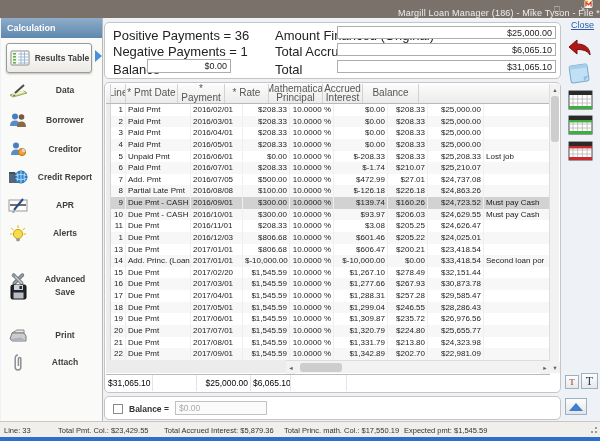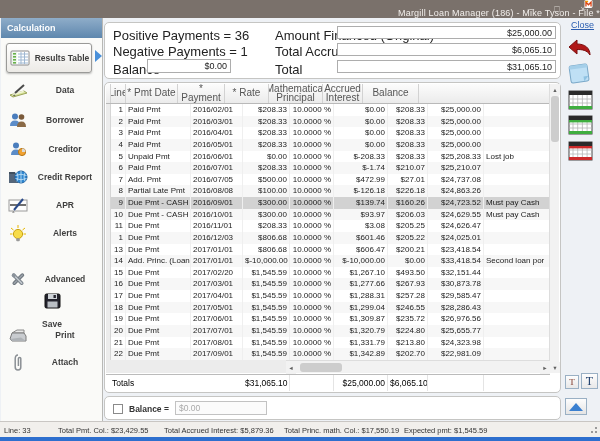--- a/index.html
+++ b/index.html
@@ -200,21 +200,21 @@
           </g>
           <g transform="rotate(-45 10 8.5)">
             <rect x="8.7" y="1" width="2.6" height="14" rx="1.2" fill="#c3c9cf" stroke="#7a828a"></rect>
             <circle cx="10" cy="2.6" r="2" fill="#8a929a"></circle>
           </g>
         </svg>
       </span>
     <span class="nlabel">Advanced</span>
   </div>
 
-  <div class="nav-item" style="top:275px;flex-direction:column;">
+  <div class="nav-item" style="top:260px;">
     <span class="nicon">
         <svg width="17" height="16" viewBox="0 0 17 16">
           <rect x="1" y="1" width="15" height="14" rx="1.5" fill="#23232d" stroke="#111"></rect>
           <rect x="4" y="1" width="9" height="5" fill="#cfd4d9"></rect>
           <rect x="9.5" y="2" width="2.4" height="3" fill="#23232d"></rect>
           <rect x="3.5" y="8.5" width="10" height="6" fill="#b9bec4"></rect>
         </svg>
       </span>
     <span class="nlabel">Save</span>
   </div>
@@ -482,21 +482,21 @@
         <div class="c w8 al">Second loan por</div>
       </div>
       <div class="trow">
         <div class="c rowhead w-rh"></div>
         <div class="c w0 ar">15</div>
         <div class="c w1 al">Due Pmt</div>
         <div class="c w2 al">2017/02/20</div>
         <div class="c w3 ar">$1,545.59</div>
         <div class="c w4 ar">10.0000 %</div>
         <div class="c w5 ar">$1,267.10</div>
-        <div class="c w6 ar">$493.50</div>
+        <div class="c w6 ar">$278.49</div>
         <div class="c w7 ar">$32,151.44</div>
         <div class="c w8 al"></div>
       </div>
       <div class="trow">
         <div class="c rowhead w-rh"></div>
         <div class="c w0 ar">16</div>
         <div class="c w1 al">Due Pmt</div>
         <div class="c w2 al">2017/03/01</div>
         <div class="c w3 ar">$1,545.59</div>
         <div class="c w4 ar">10.0000 %</div>
@@ -587,21 +587,20 @@
 
   <div class="hscrollrow">
     <div class="hscroll">
       <div class="sarrow">◄</div>
       <div class="hthumb"></div>
       <div class="sarrow right">►</div>
     </div>
   </div>
 
   <div class="totalsrow">
-    <div class="tc al" style="width:137px; border-right:none; padding-left:6px;">Totals</div>
     <div class="tc ar" style="width:47px;">$31,065.10</div>
     <div class="tc" style="width:44px;"></div>
     <div class="tc ar" style="width:54px;">$25,000.00</div>
     <div class="tc ar" style="width:40px;">$6,065.10</div>
     <div class="tc" style="width:56px;"></div>
     <div class="tc" style="width:66px; border-right:none;"></div>
   </div>
 </div>
 
 <div class="panel filter-panel">

